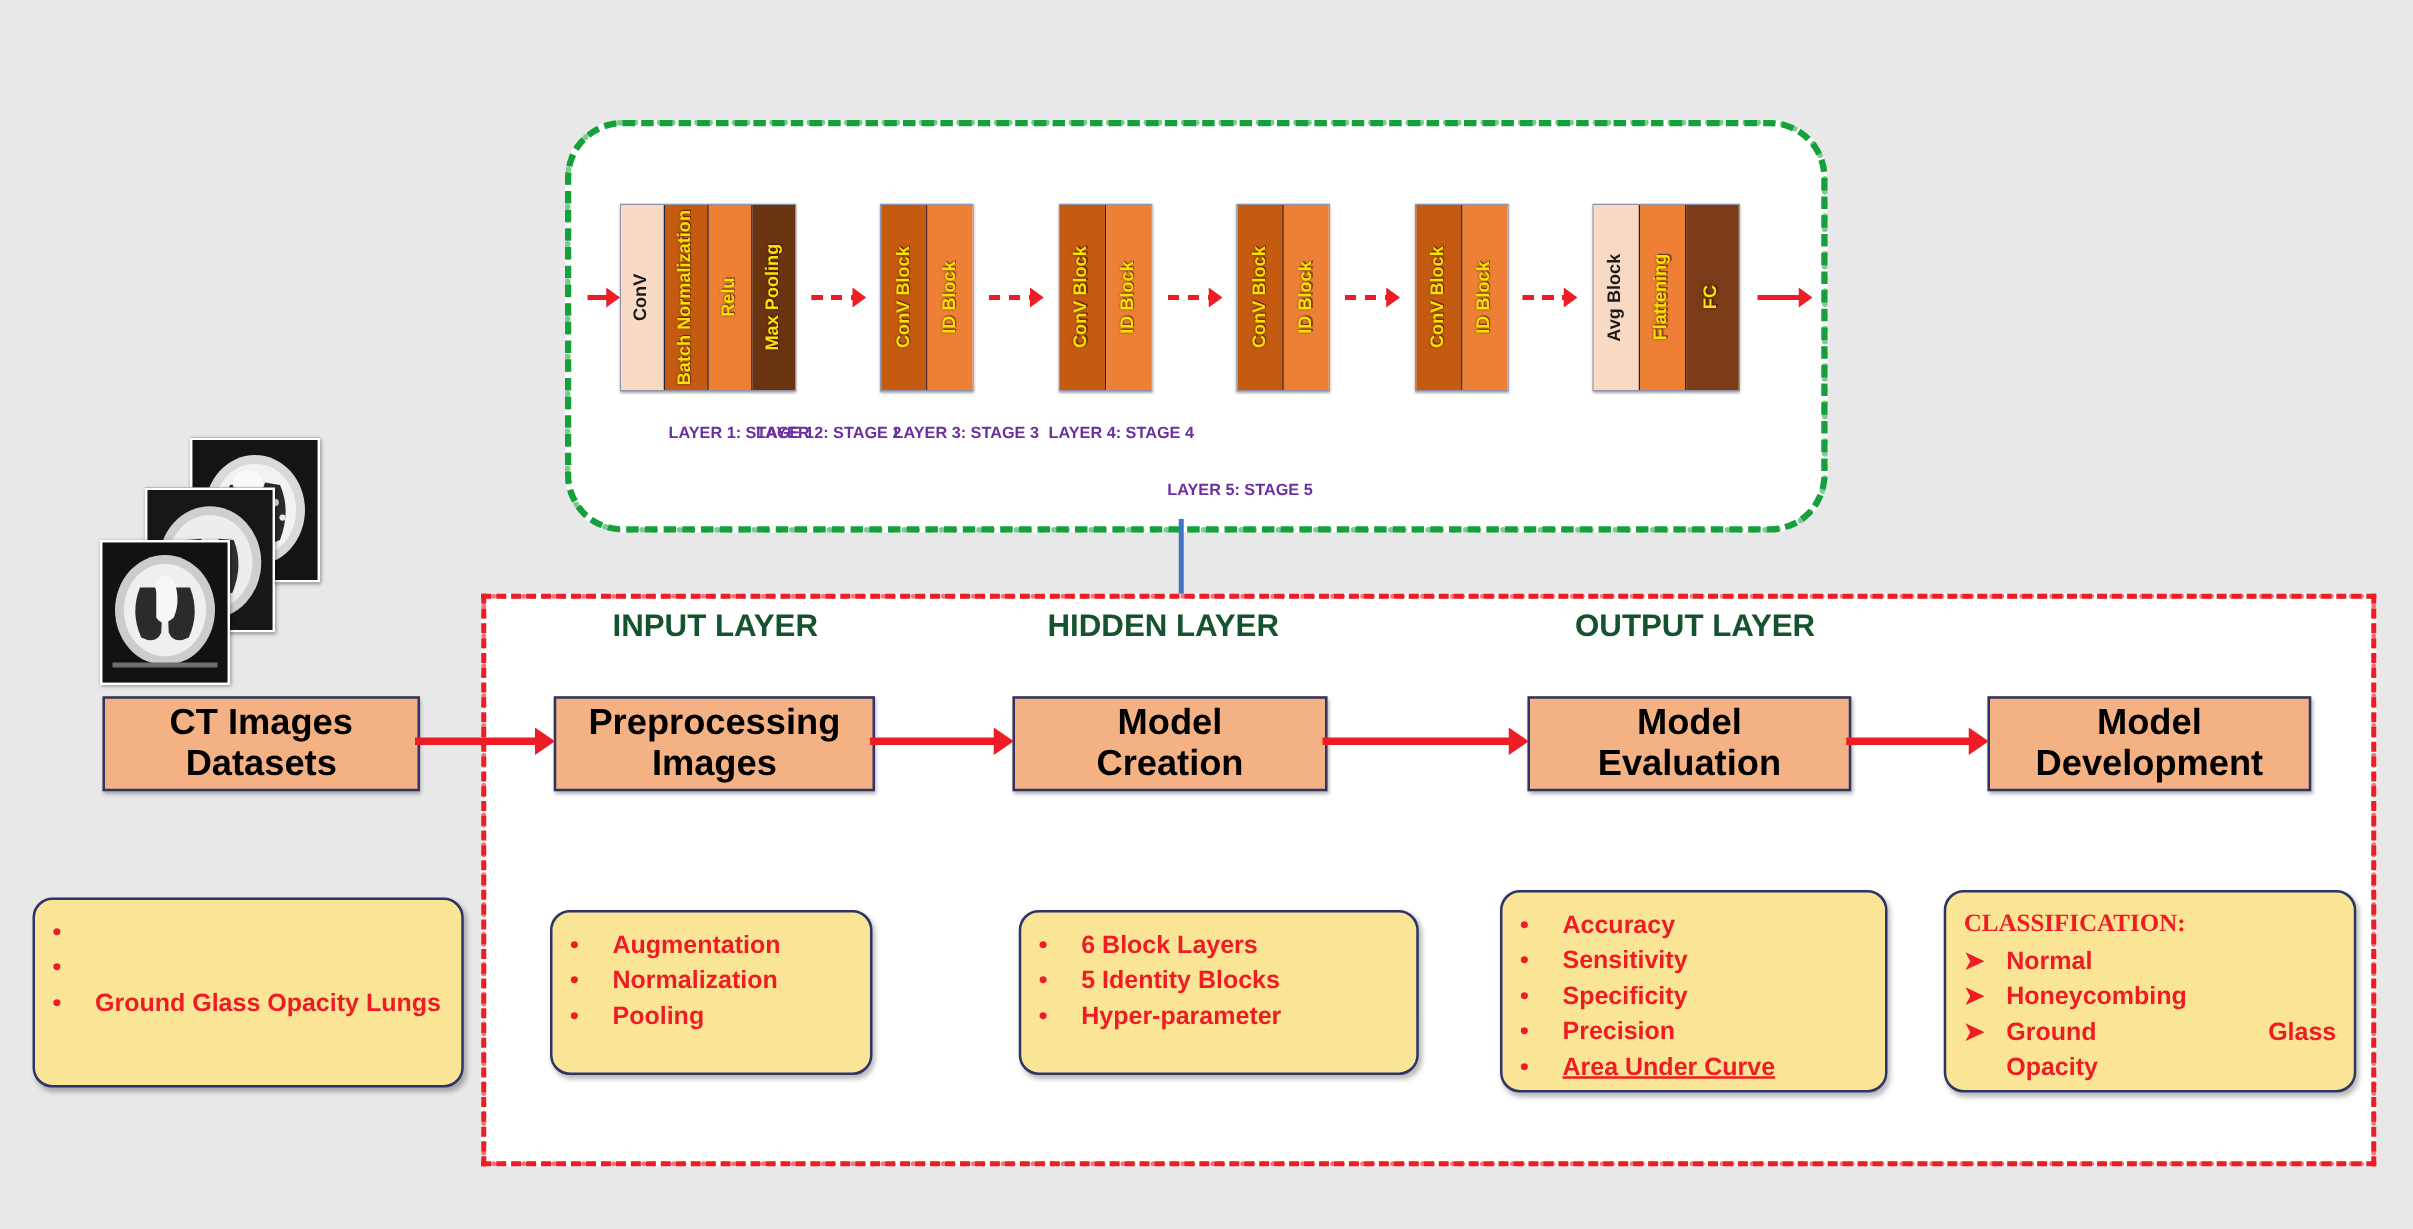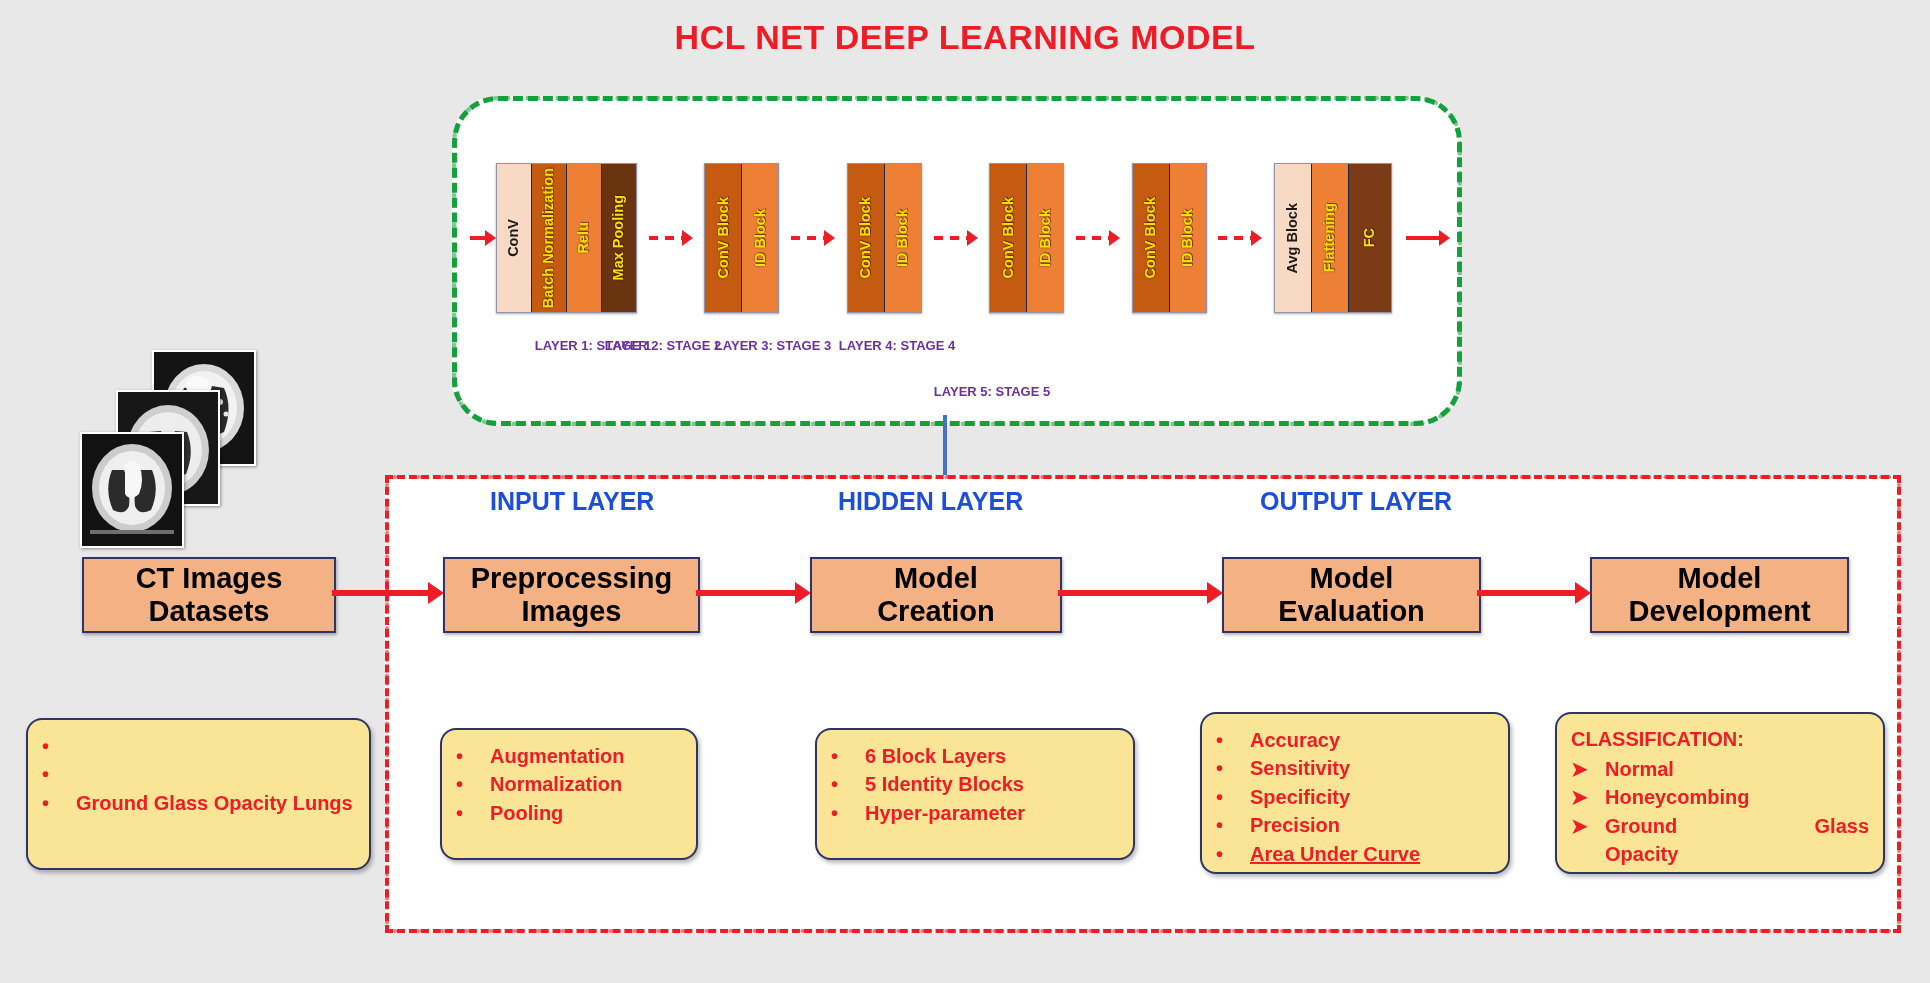--- a/index.html
+++ b/index.html
@@ -88,21 +88,21 @@
     background:#ffffff;
     border:4px dashed #ee1c25;
   }
   #pipeline-box::after{
     content:"";position:absolute;left:-4px;top:-4px;right:-4px;bottom:-4px;
     border:4px dotted #ee1c25;opacity:.6;
   }
 
   .layer-head{
     position:absolute;top:487px;
-    font-size:25px;font-weight:bold;color:#1d4ed8;
+    font-size:25px;font-weight:bold;color:#14532d;
     white-space:nowrap;
   }
 
   
   .pbox{
     position:absolute;
     background:#f4b183;
     border:2px solid #2e3566;
     box-shadow:1px 2px 3px rgba(0,0,0,.3);
     display:flex;align-items:center;justify-content:center;
@@ -133,40 +133,39 @@
   .card li{
     display:flex;
     color:#ee1c25;font-weight:bold;font-size:20px;
     line-height:1.42;
   }
   .card li .bullet{
     flex:0 0 34px;text-align:left;font-size:20px;line-height:1.42;
   }
   .card li .txt{flex:1 1 auto;}
   .card .heading{
-    color:#ee1c25;font-weight:bold;font-size:20px;line-height:1.35;margin-bottom:2px;
+    color:#ee1c25;font-weight:bold;font-size:20px;line-height:1.35;margin-bottom:2px;font-family:Liberation Serif, serif;
   }
   .card li .txt.underline{text-decoration:underline;}
   .card li .txt.justify{display:flex;justify-content:space-between;width:100%;}
 
   
   #ct-stack{position:absolute;left:80px;top:350px;width:180px;height:190px;}
   .ct-thumb{
     position:absolute;width:100px;height:112px;
     border:2px solid #ffffff;
     box-shadow:1px 1px 3px rgba(0,0,0,.4);
     background:#1c1c1c;overflow:hidden;
   }
 </style>
 </head>
 <body>
 
 <div class="stage">
 
-  <div id="main-title">HCL NET DEEP LEARNING MODEL</div>
 
   <div id="cnn-panel"></div>
 
   <div id="cnn-row">
       <div class="arrow-r">
         <div class="shaft" style="width: 16px;"></div>
         <div class="head"></div>
       </div>
       <div class="blockgroup">
         <div class="blk light" style="background: rgb(247, 217, 196); width: 34px;">

